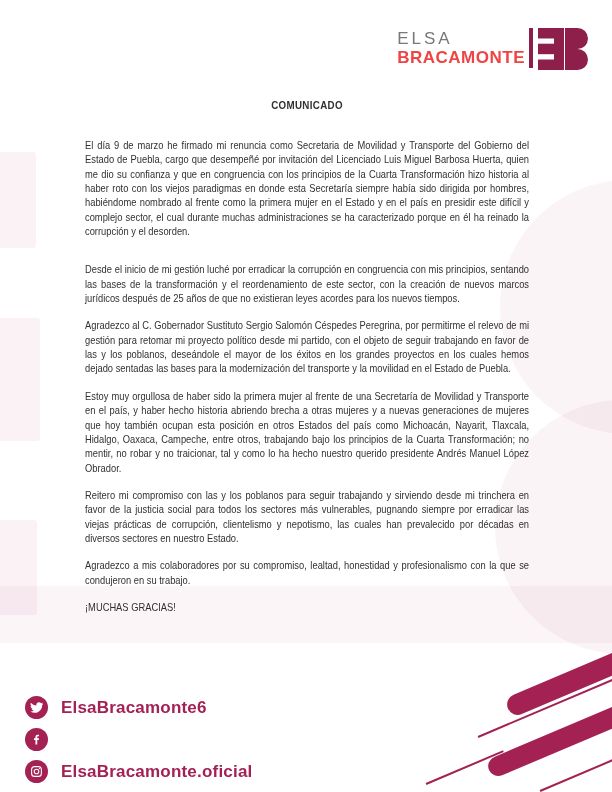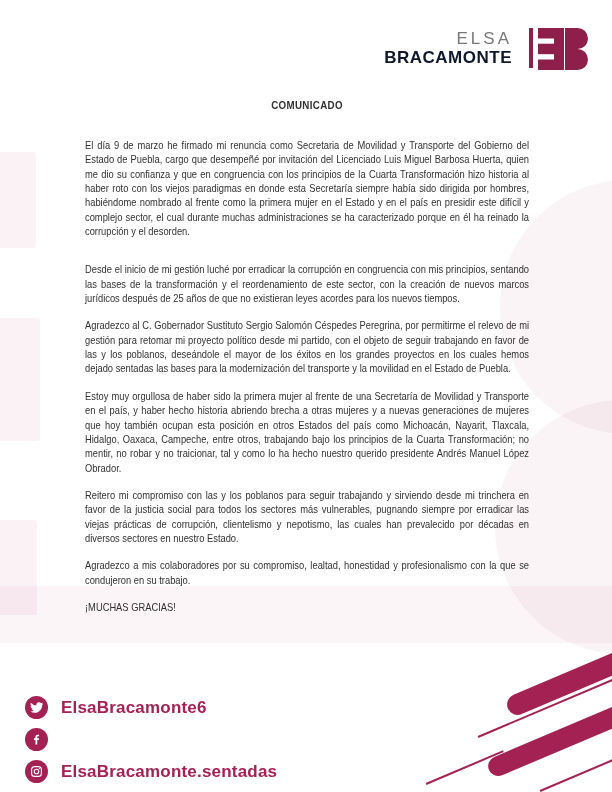--- a/index.html
+++ b/index.html
@@ -15,23 +15,23 @@
   .wm-bar-a{left:-8px;top:152px;width:44px;height:96px;}
   .wm-bar-b{left:-8px;top:318px;width:48px;height:123px;}
   .wm-bar-c{left:-8px;top:520px;width:45px;height:95px;}
   .wm-band{left:0;top:586px;width:612px;height:57px;background:rgba(163,33,83,0.045);}
   .wm-bowl{border-radius:50%;background:rgba(163,33,83,0.05);}
   .wm-bowl-top{left:500px;top:180px;width:254px;height:254px;}
   .wm-bowl-bottom{left:495px;top:400px;width:254px;height:254px;}
 
   
   .header{position:absolute;top:27px;right:22px;display:flex;align-items:flex-start;}
-  .brand-names{text-align:right;margin-right:14px;margin-top:3px;}
+  .brand-names{text-align:left;margin-right:1px;margin-top:3px;}
   .brand-top{display:block;font-size:17px;line-height:18px;color:#77787b;letter-spacing:3px;}
-  .brand-bottom{display:block;font-size:17px;line-height:19px;color:#0f172a;font-weight:700;letter-spacing:0.5px;}
+  .brand-bottom{display:block;font-size:17px;line-height:19px;color:#ef4444;font-weight:700;letter-spacing:0.5px;}
   .logo-divider{width:4px;height:40px;background:#8e1f4a;margin:1px 5px 0 3px;}
   .monogram{margin-top:1px;}
   .monogram svg .mg{fill:#8e1f4a;}
 
   
   .doc{
     position:absolute;left:85px;top:99px;width:523px;
     transform:scaleX(0.849);transform-origin:0 0;
     color:#303030;
   }
@@ -127,21 +127,21 @@
     </div>
 
     <div class="social-row">
       <span class="social-icon">
         <svg width="13" height="13" viewBox="0 0 24 24" fill="none" stroke="#ffffff" stroke-width="2" aria-hidden="true">
           <rect x="3" y="3" width="18" height="18" rx="5.5"></rect>
           <circle cx="12" cy="12" r="4.2"></circle>
           <circle cx="17.4" cy="6.6" r="1.2" fill="#ffffff" stroke="none"></circle>
         </svg>
       </span>
-      <span class="social-handle">ElsaBracamonte.sentadas</span>
+      <span class="social-handle">ElsaBracamonte.oficial</span>
     </div>
 
   </div>
 
   <div class="stripes">
     <div class="stripe stripe-thick s1"></div>
     <div class="stripe s2"></div>
     <div class="stripe stripe-thick s3"></div>
     <div class="stripe s4"></div>
     <div class="stripe s5"></div>

